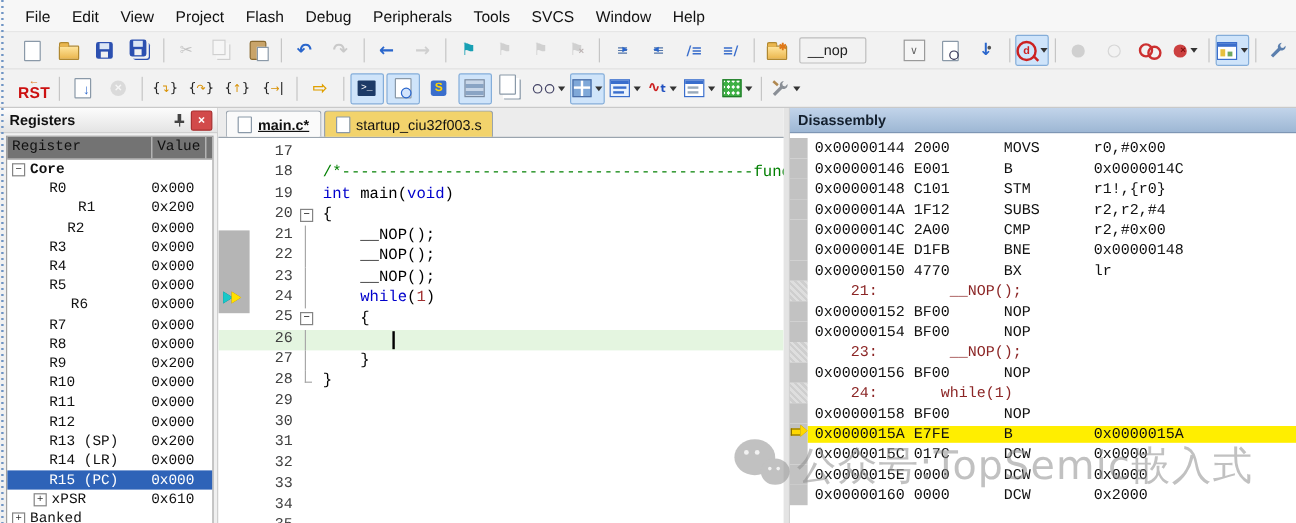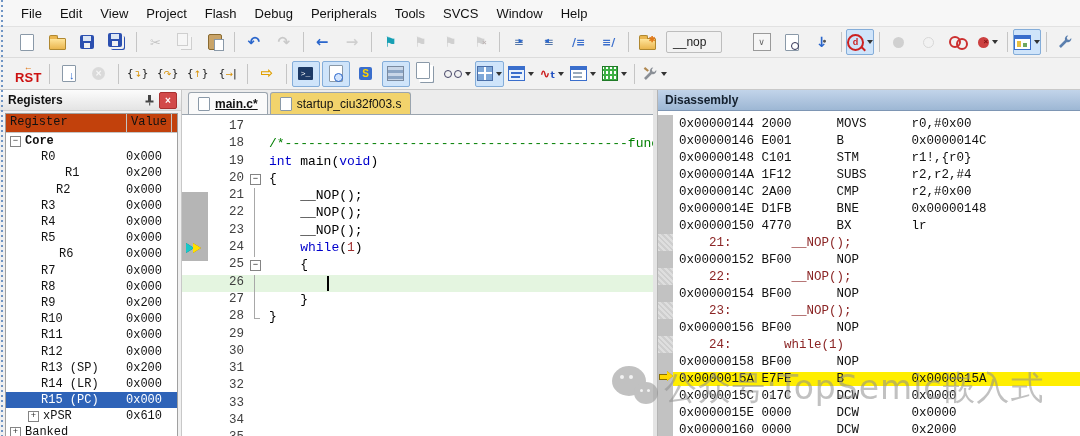--- a/index.html
+++ b/index.html
@@ -57,21 +57,21 @@
   .main{display:flex;height:348px;}
   
   .regpanel{width:181px;display:flex;flex-direction:column;background:#f0f0f0;border-right:1px solid #c8c8c8;}
   .regtitle{height:20px;display:flex;align-items:center;background:linear-gradient(#fcfcfc,#e4e4e4);
      border-bottom:1px solid #cfcfcf;padding:0 4px 0 8px;font-weight:bold;font-size:12px;}
   .regtitle .grow{flex:1;}
   .pinbtn,.closebtn{width:16px;height:15px;display:flex;align-items:center;justify-content:center;margin-left:2px;border-radius:2px;}
   .closebtn{background:#d24a4a;color:#fff;font-weight:bold;font-size:10px;border:1px solid #a83030;}
   .regbody{flex:1;margin:2px 3px 0 5px;background:#fff;border:1px solid #a0a0a0;overflow:hidden;
      font-family:"Liberation Mono",monospace;font-size:12px;}
-  .reghead{display:flex;height:18px;background:#c2410c;border-bottom:1px solid #c4c4c4;font-family:"Liberation Mono",monospace;}
+  .reghead{display:flex;height:18px;background:#737373;border-bottom:1px solid #c4c4c4;font-family:"Liberation Mono",monospace;}
   .reghead div{padding:1px 4px;border-right:1px solid #c4c4c4;}
   .reghead .c1{width:112px;}
   .reg-row{display:flex;height:16.2px;align-items:center;white-space:pre;}
   .reg-row .lbl{display:flex;align-items:center;}
   .reg-row .val{position:absolute;left:120px;}
   .reg-row{position:relative;}
   .reg-row.sel{background:#2e63b8;color:#fff;}
   .expander{width:9px;height:9px;border:1px solid #848484;background:#fff;color:#333;font-size:9px;line-height:7px;text-align:center;
      display:inline-block;margin-right:4px;flex:none;font-family:"Liberation Sans",sans-serif;}
   
@@ -541,21 +541,20 @@
       <div class="disbody" id="disrows">
           <div class="disrow asm"><span class="dmg"></span><span class="dtxt">0x00000144 2000      MOVS      r0,#0x00</span></div>
           <div class="disrow asm"><span class="dmg"></span><span class="dtxt">0x00000146 E001      B         0x0000014C</span></div>
           <div class="disrow asm"><span class="dmg"></span><span class="dtxt">0x00000148 C101      STM       r1!,{r0}</span></div>
           <div class="disrow asm"><span class="dmg"></span><span class="dtxt">0x0000014A 1F12      SUBS      r2,r2,#4</span></div>
           <div class="disrow asm"><span class="dmg"></span><span class="dtxt">0x0000014C 2A00      CMP       r2,#0x00</span></div>
           <div class="disrow asm"><span class="dmg"></span><span class="dtxt">0x0000014E D1FB      BNE       0x00000148</span></div>
           <div class="disrow asm"><span class="dmg"></span><span class="dtxt">0x00000150 4770      BX        lr</span></div>
           <div class="disrow src"><span class="dmg"></span><span class="dtxt">    21:        __NOP();</span></div>
           <div class="disrow asm"><span class="dmg"></span><span class="dtxt">0x00000152 BF00      NOP       </span></div>
-          <div class="disrow src"><span class="dmg"></span><span class="dtxt">    22:        __NOP();</span></div>
           <div class="disrow asm"><span class="dmg"></span><span class="dtxt">0x00000154 BF00      NOP       </span></div>
           <div class="disrow src"><span class="dmg"></span><span class="dtxt">    23:        __NOP();</span></div>
           <div class="disrow asm"><span class="dmg"></span><span class="dtxt">0x00000156 BF00      NOP       </span></div>
           <div class="disrow src"><span class="dmg"></span><span class="dtxt">    24:       while(1)</span></div>
           <div class="disrow asm"><span class="dmg"></span><span class="dtxt">0x00000158 BF00      NOP       </span></div>
           <div class="disrow asm current"><span class="dmg"><span class="yarrow"></span></span><span class="dtxt">0x0000015A E7FE      B         0x0000015A</span></div>
           <div class="disrow asm"><span class="dmg"></span><span class="dtxt">0x0000015C 017C      DCW       0x0000</span></div>
           <div class="disrow asm"><span class="dmg"></span><span class="dtxt">0x0000015E 0000      DCW       0x0000</span></div>
           <div class="disrow asm"><span class="dmg"></span><span class="dtxt">0x00000160 0000      DCW       0x2000</span></div>
         </div>

